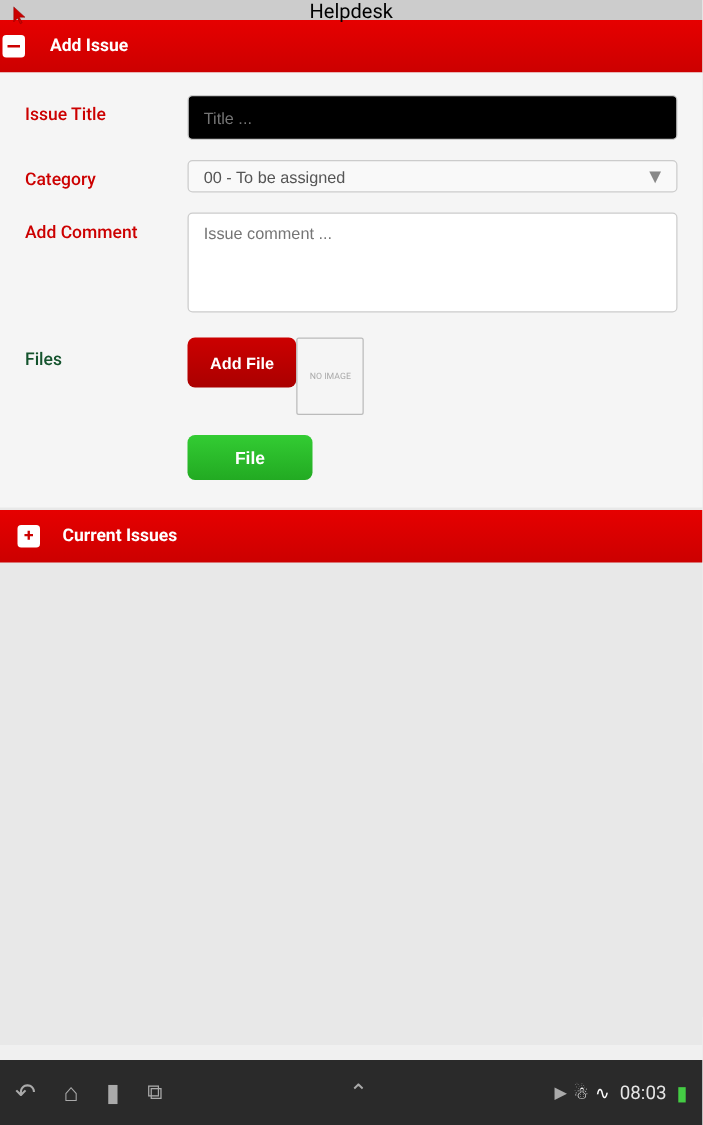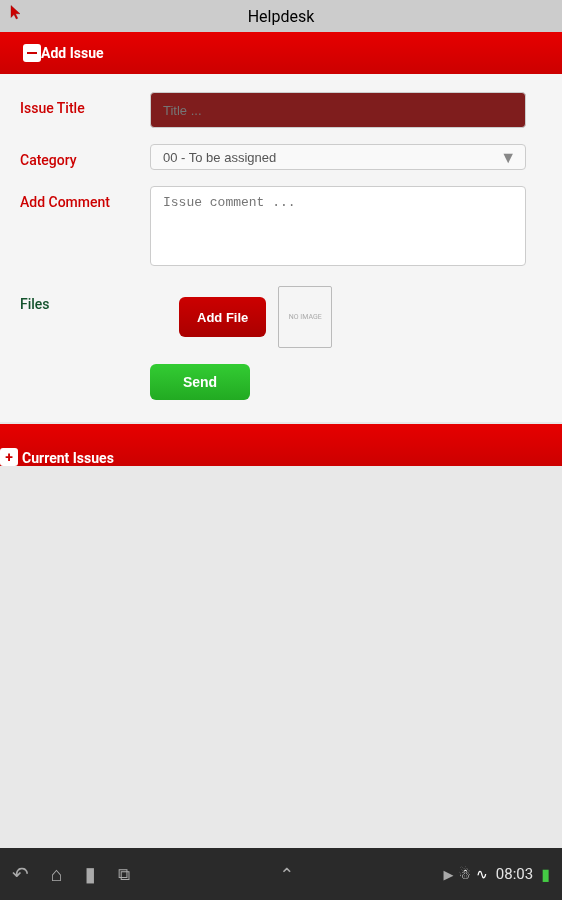--- a/index.html
+++ b/index.html
@@ -8,43 +8,43 @@
       height: 900px;
       background: #f0f0f0;
       font-family: 'Roboto', Arial, sans-serif;
       overflow: hidden;
       position: relative;
     }
 
     
     .status-bar {
       width: 100%;
-      height: 32px;
+      height: 16px;
       background: #cccccc;
       display: flex;
       align-items: center;
       justify-content: center;
       position: relative;
     }
 
     
     .main-content {
       width: 100%;
       background: #e8e8e8;
       min-height: 820px;
     }
 
     
     .add-issue-header {
       background: linear-gradient(180deg, #e60000 0%, #cc0000 100%);
       height: 42px;
       display: flex;
       align-items: center;
-      padding: 0 23px;
-      gap: 0;
+      padding: 0 2px;
+      gap: 20px;
     }
     .add-issue-minus-icon {
       width: 18px;
       height: 18px;
       background: #fff;
       border-radius: 3px;
       display: flex;
       align-items: center;
       justify-content: center;
       flex-shrink: 0;
@@ -58,21 +58,21 @@
     }
     .add-issue-header-label {
       color: #fff;
       font-size: 14px;
       font-weight: bold;
     }
 
     
     .form-area {
       background: #f5f5f5;
-      padding: 18px 36px 22px 20px;
+      padding: 18px 20px 22px 20px;
     }
 
     .form-row {
       display: flex;
       align-items: flex-start;
       margin-bottom: 16px;
     }
 
     .form-label {
       color: #cc0000;
@@ -84,21 +84,21 @@
 
     .form-input-area {
       flex: 1;
     }
 
     .title-input {
       width: 100%;
       height: 36px;
       border: 1px solid #ccc;
       border-radius: 4px;
-      background: #7f1d1d;
+      background: #000000;
       padding: 0 12px;
       font-size: 13px;
       color: #999;
       outline: none;
     }
 
     .category-select {
       width: 100%;
       height: 26px;
       border: 1px solid #ccc;
@@ -132,42 +132,40 @@
       width: 100%;
       height: 80px;
       border: 1px solid #ccc;
       border-radius: 4px;
       background: #fff;
       padding: 8px 12px;
       font-size: 13px;
       color: #999;
       resize: none;
       outline: none;
-      font-family: Liberation Mono, monospace;
+      font-family: Liberation Sans, sans-serif;
     }
 
     
     .files-row {
       display: flex;
       align-items: flex-start;
       margin-bottom: 16px;
     }
     .files-label {
       color: #14532d;
       font-size: 14px;
       font-weight: 500;
       min-width: 130px;
       padding-top: 10px;
     }
     .files-content {
       display: flex;
-      align-items: center;
-      gap: 12px;
+      align-items: flex-start;
       flex: 1;
-      margin-left: 29px;
     }
 
     .add-file-btn {
       background: linear-gradient(180deg, #cc0000 0%, #aa0000 100%);
       color: #fff;
       border: none;
       border-radius: 6px;
       padding: 10px 18px;
       font-size: 13px;
       font-weight: bold;
@@ -224,23 +222,23 @@
       font-weight: bold;
       cursor: pointer;
       min-width: 100px;
     }
 
     
     .current-issues-header {
       background: linear-gradient(180deg, #e60000 0%, #cc0000 100%);
       height: 42px;
       display: flex;
-      align-items: flex-end;
-      padding: 0 0;
-      gap: 4px;
+      align-items: center;
+      padding: 0 14px;
+      gap: 18px;
       margin-top: 2px;
     }
     .current-issues-plus-icon {
       width: 18px;
       height: 18px;
       background: #fff;
       border-radius: 3px;
       display: flex;
       align-items: center;
       justify-content: center;
@@ -380,21 +378,21 @@
       <label class="files-label">Files</label>
       <div class="files-content">
         <button class="add-file-btn">Add File</button>
         <div class="no-image-placeholder">
           <span>NO IMAGE</span>
         </div>
       </div>
     </div>
 
     <div class="action-row">
-      <button class="send-btn">Send</button>
+      <button class="send-btn">File</button>
     </div>
 
   </div>
 
   <div class="current-issues-header">
     <div class="current-issues-plus-icon"></div>
     <span class="current-issues-label">Current Issues</span>
   </div>
 
 </div>

